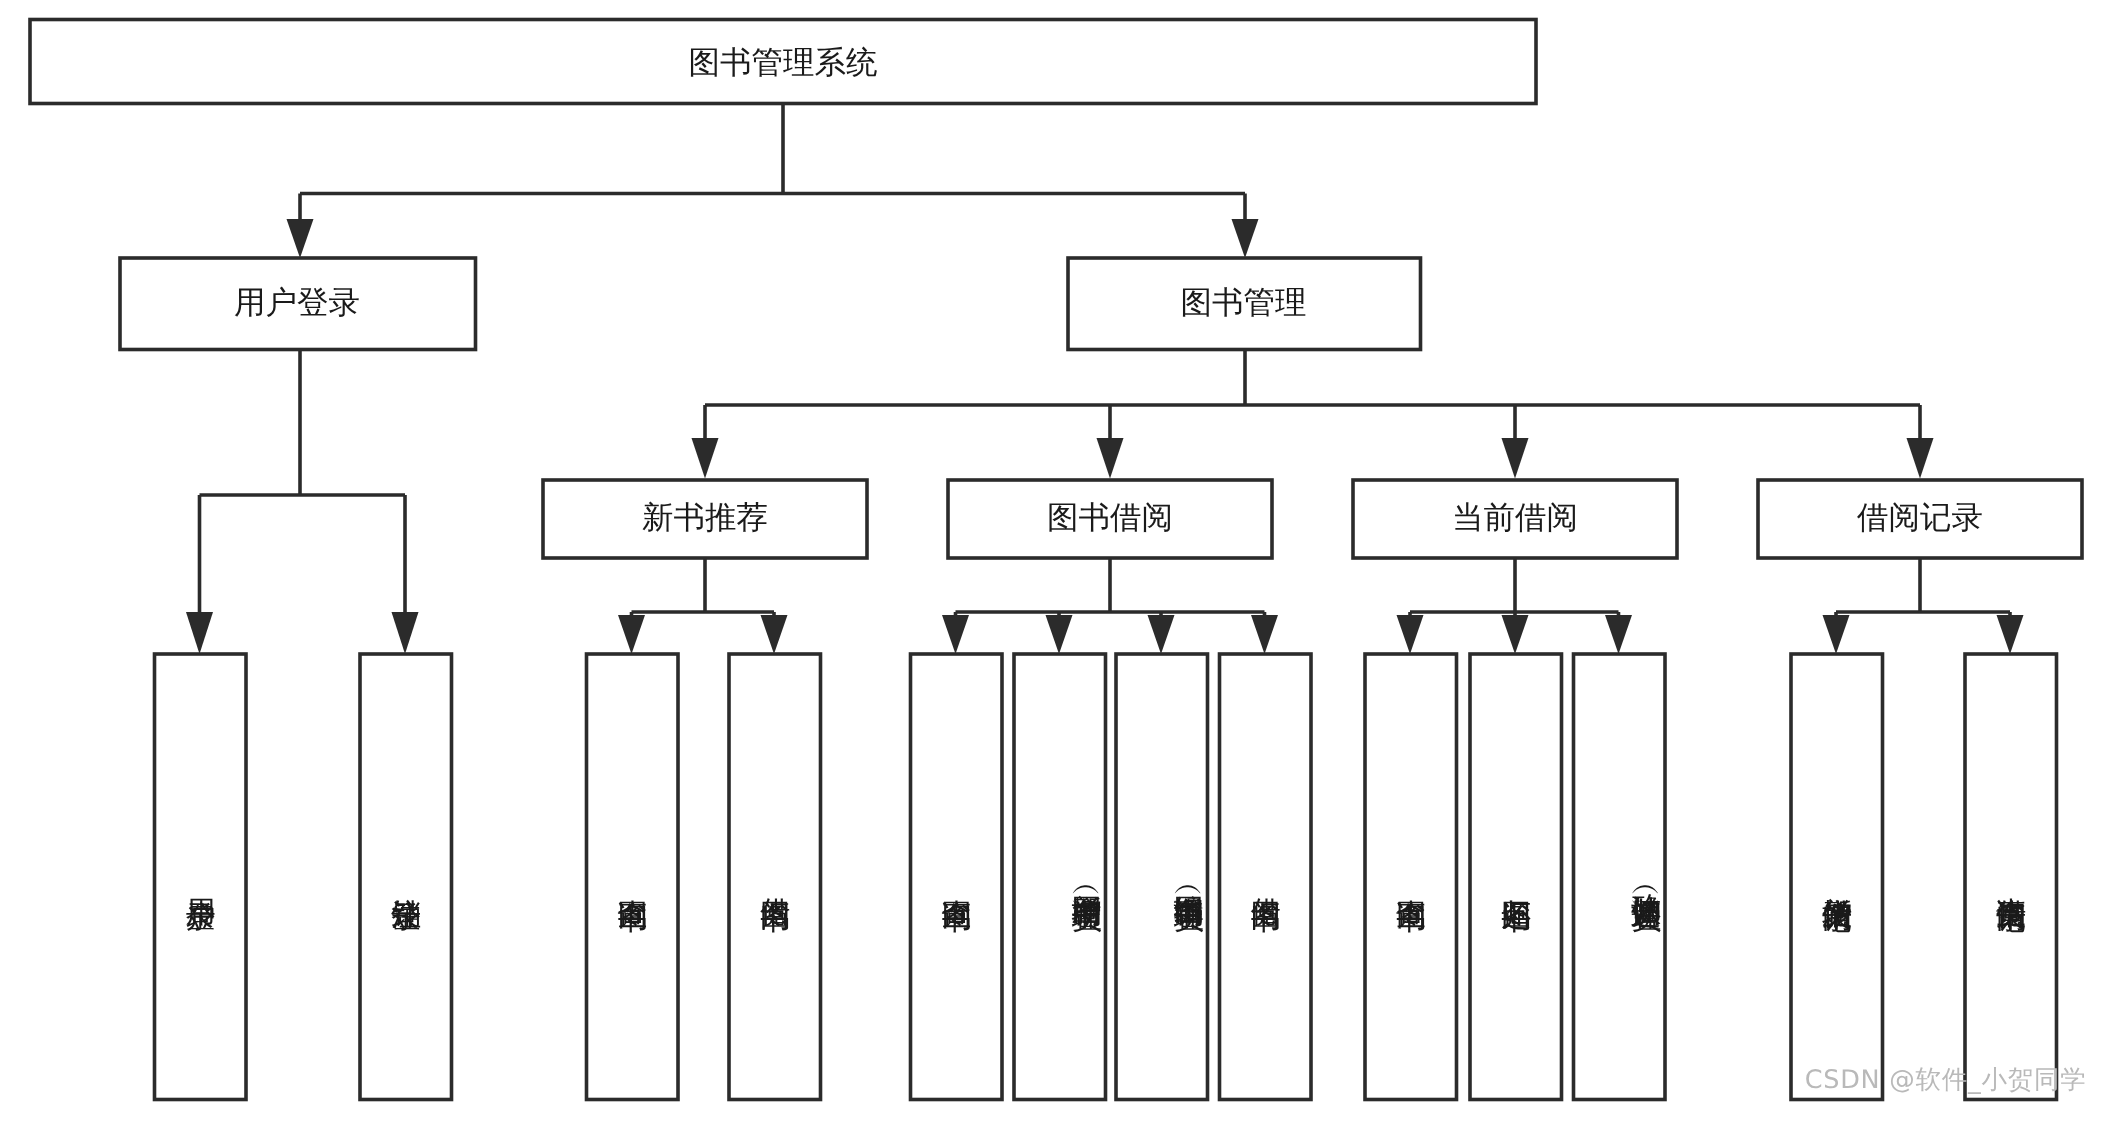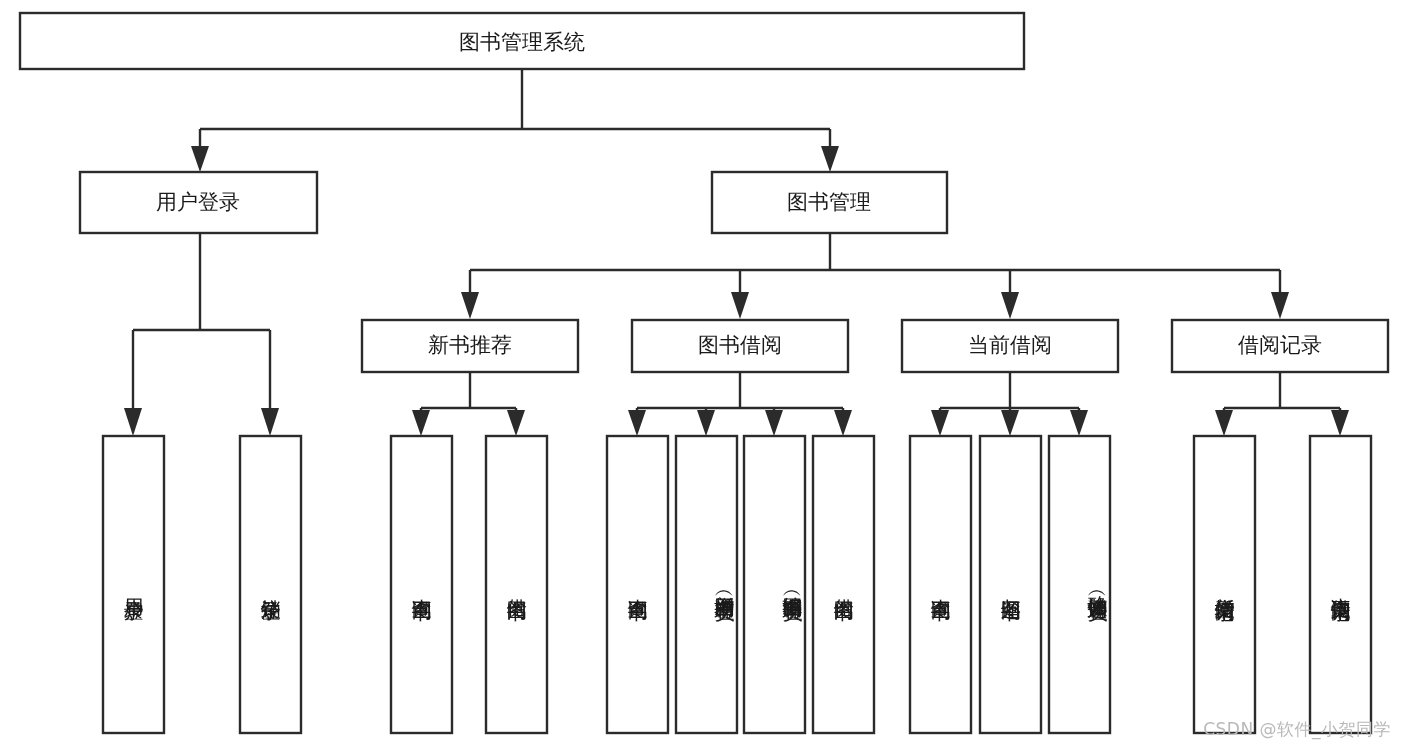--- a/index.html
+++ b/index.html
@@ -60,21 +60,21 @@
     display: flex;
     align-items: center;
     justify-content: center;
     text-align: center;
     white-space: normal;
     pointer-events: none;
   }
   #watermark {
     position: absolute;
     right: 14px;
-    bottom: 6px;
+    bottom: 16px;
     font-family: "DejaVu Sans", "Liberation Sans", sans-serif;
     font-size: 17px;
     color: #b9b9b9;
     letter-spacing: 0.5px;
     white-space: nowrap;
   }
 </style>
 </head>
 <body>
 

